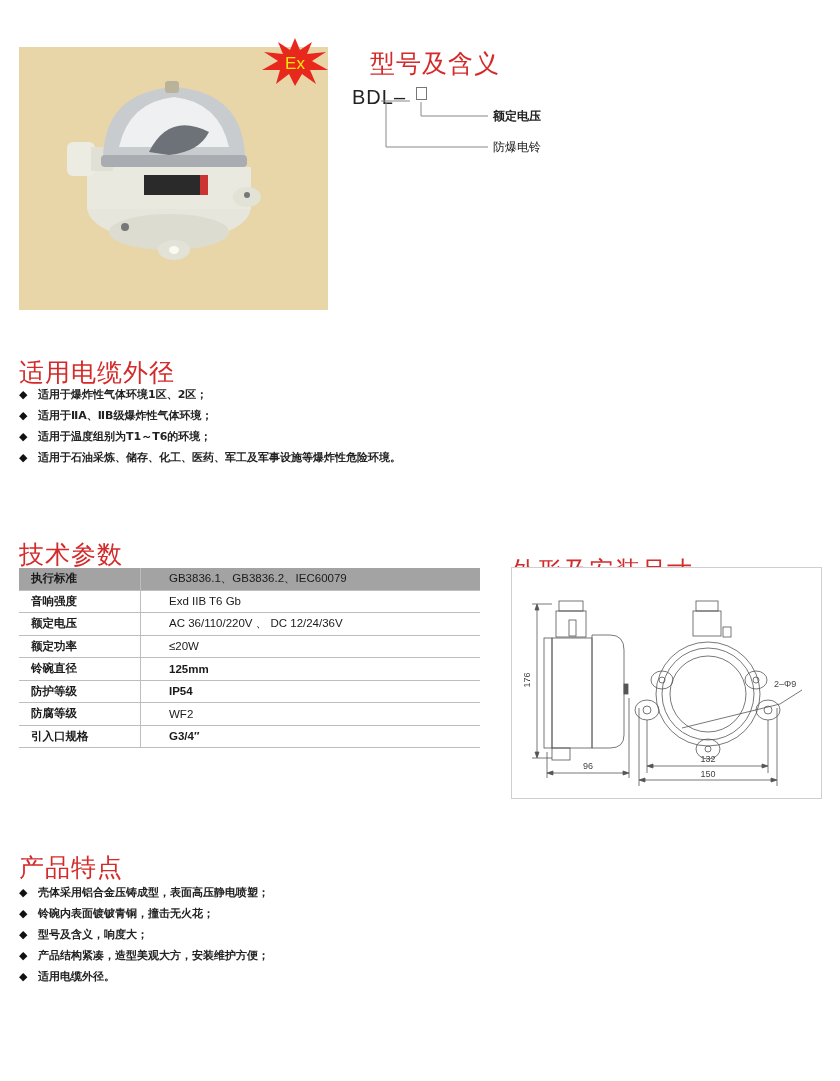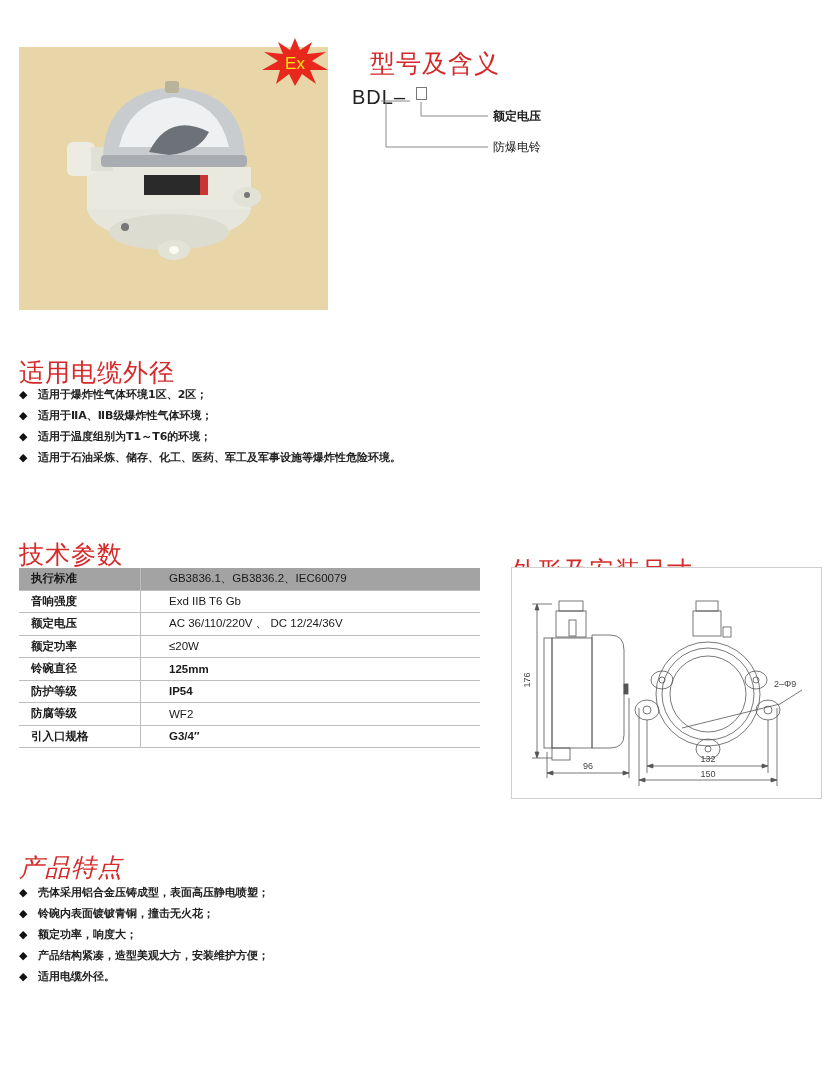--- a/index.html
+++ b/index.html
@@ -196,33 +196,33 @@
 
     <line x1="127" y1="140" x2="127" y2="218"></line>
     <line x1="265" y1="140" x2="265" y2="218"></line>
     <line x1="129" y1="212" x2="263" y2="212"></line>
     <polygon points="127,212 133,210 133,214" fill="#555"></polygon>
     <polygon points="265,212 259,210 259,214" fill="#555"></polygon>
     <text x="196" y="209" fill="#444" stroke="none" text-anchor="middle">150</text>
   </svg>
 </div>
 
-<h2 class="abs section-title" style="left:19px;top:851px;font-style:italic;">产品特点</h2>
+<h2 class="abs section-title" style="left:19px;top:851px;">产品特点</h2>
 <ul class="abs bullet-list" style="left:19px;top:882px;">
   <li>
       <span class="diamond">◆</span>
       <span>壳体采用铝合金压铸成型，表面高压静电喷塑；</span>
     </li>
   <li>
       <span class="diamond">◆</span>
       <span>铃碗内表面镀铍青铜，撞击无火花；</span>
     </li>
   <li>
       <span class="diamond">◆</span>
-      <span>额定功率，响度大；</span>
+      <span>型号及含义，响度大；</span>
     </li>
   <li>
       <span class="diamond">◆</span>
       <span>产品结构紧凑，造型美观大方，安装维护方便；</span>
     </li>
   <li>
       <span class="diamond">◆</span>
       <span>适用电缆外径。</span>
     </li>
 </ul>

